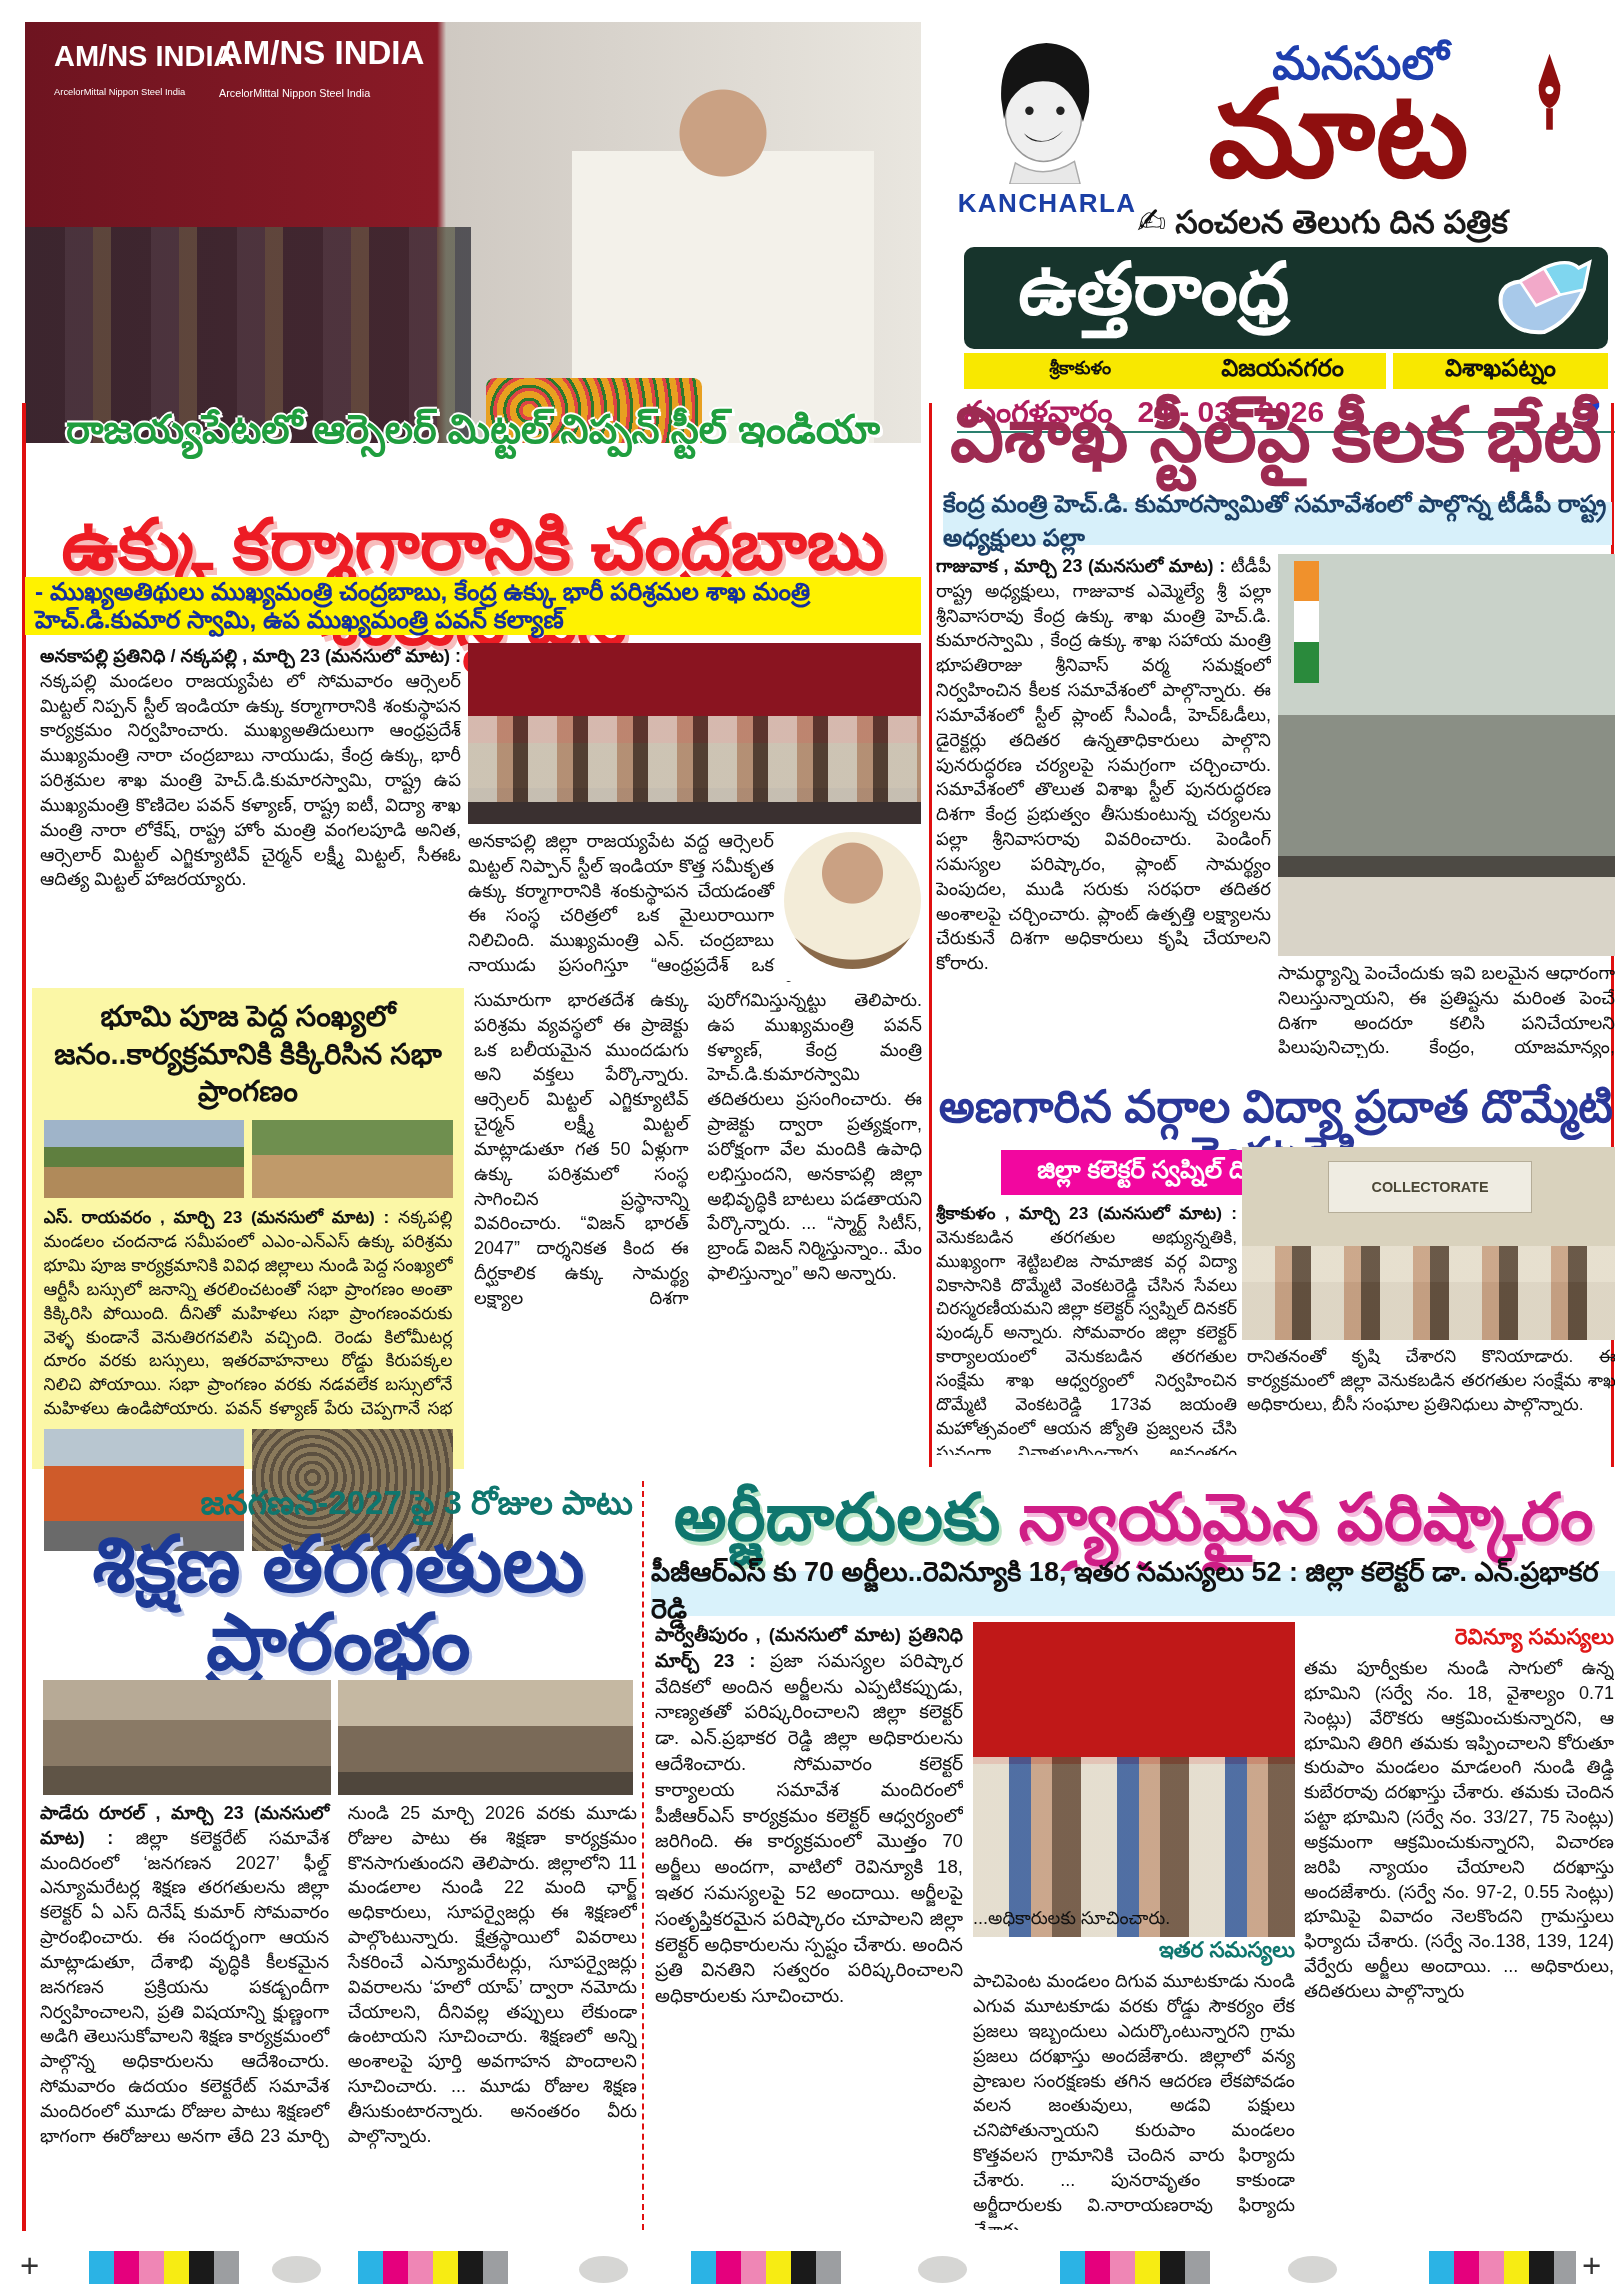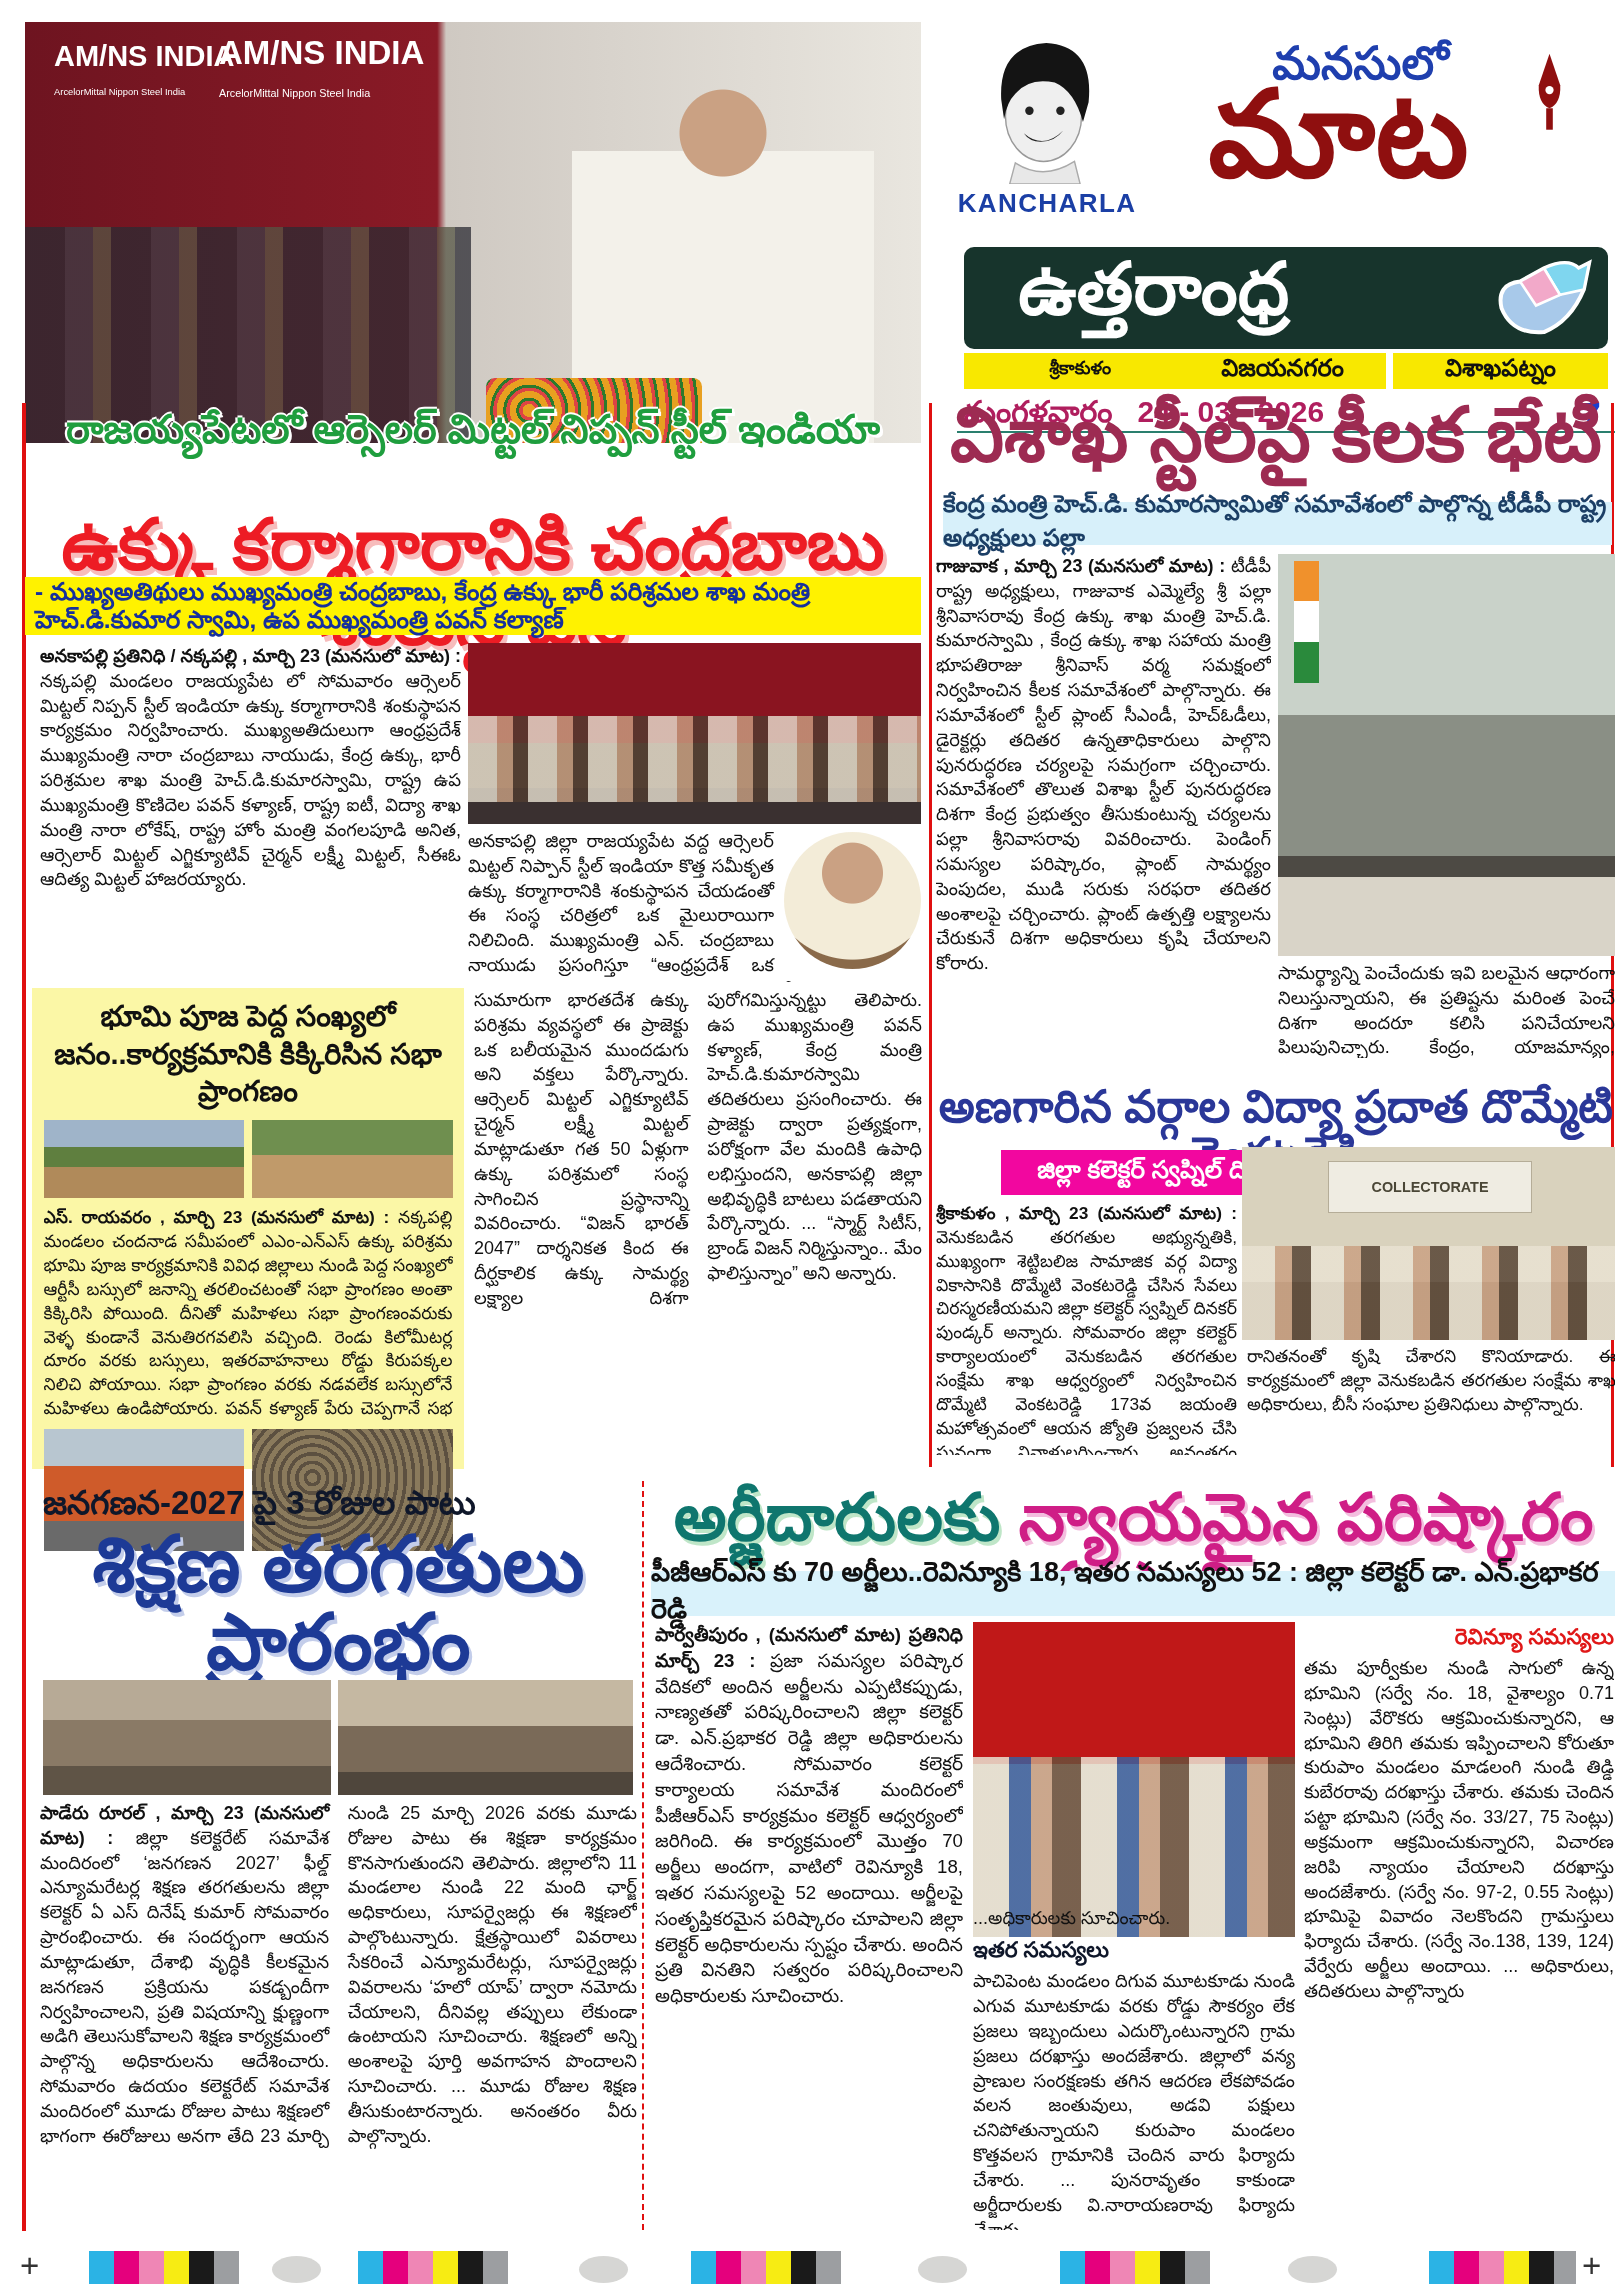--- a/index.html
+++ b/index.html
@@ -19,21 +19,21 @@
   .hl-census{color:#1d3a96;font-weight:700;text-shadow:2.9px 4.3px 0 #c3cdea;line-height:1.0;}
   .hl-green-part{color:#0f766e;font-weight:700;text-shadow:2.9px 4.3px 0 #bfe6c8;}
   .hl-mag-part{color:#cf1e86;font-weight:700;text-shadow:2.9px 4.3px 0 #f3bede;}
   .band-yellow{background:#fff200;color:#16309c;font-weight:700;display:flex;align-items:center;}
   .band-blue{background:#d7f0fa;color:#1c3f66;font-weight:700;display:flex;align-items:center;justify-content:center;}
   .band-peach{background:#fadcca;color:#7c2d12;font-weight:700;display:flex;align-items:center;justify-content:center;}
   .pinkbox{background:#f2079f;color:#fff;font-weight:700;display:flex;align-items:center;justify-content:center;}
   .redline{background:#e01010;}
   .dashline{border-left:2.9px dashed #e01010;}
   .subhdr-red{color:#e01818;font-weight:700;text-align:right;font-size:21.6px;}
-  .subhdr-mag{color:#0f172a;font-weight:700;text-align:left;font-size:21.6px;}
+  .subhdr-mag{color:#0f766e;font-weight:700;text-align:right;font-size:21.6px;}
   
   .kancharla{color:#1b3fa5;font-weight:700;letter-spacing:1.4px;}
   .title-small{color:#1f3fae;font-weight:700;}
   .title-big{color:#8f0f0f;font-weight:700;line-height:0.9;}
   .tagline{color:#1a1a1a;font-weight:700;}
   .regionband{background:#17342c;border-radius:10px;display:flex;align-items:center;}
   .region-txt{color:#fff;font-weight:700;}
   .district{background:#f8e800;color:#111;font-weight:700;display:flex;align-items:center;justify-content:center;}
   .daterow{color:#b01e5e;font-weight:700;}
   .pageno{color:#1a3fd0;font-weight:700;}
@@ -86,20 +86,24 @@
 
     <div class="abs title-small center" style="left:209px;top:14.4px;width:389px;font-size:46px;">మనసులో</div>
     <div class="abs title-big center" style="left:180px;top:58px;width:403px;font-size:121px;">మాట</div>
     <div class="abs" style="left:576px;top:10.8px;width:33px;height:122px;">
       <svg viewBox="0 0 40 95" width="33" height="122">
         <path d="M20 0 L33 38 Q34 60 20 66 Q6 60 7 38 Z" fill="#8f0f0f"></path>
         <circle cx="20" cy="44" r="5" fill="#fff"></circle>
         <rect x="16" y="66" width="8" height="26" fill="#8f0f0f"></rect>
       </svg>
     </div>
+    <div class="abs" style="left:180px;top:179px;width:479px;font-size:32px;">
+      <span style="font-size:35px;">✍</span>
+      <span class="tagline">సంచలన తెలుగు దిన పత్రిక</span>
+    </div>
 
     <div class="abs regionband" style="left:7.2px;top:225px;width:644px;height:102px;">
       <div class="region-txt" style="font-size:73px;margin-left:54px;">ఉత్తరాంధ్ర</div>
       <div class="abs" style="right:10px;top:8.6px;width:108px;height:85px;">
         <svg viewBox="0 0 80 64" width="108" height="85">
           <path d="M8 40 Q4 22 22 20 L40 10 Q58 2 66 10 L74 6 L70 26 Q60 50 40 58 Q16 60 8 40 Z" fill="#a8c9ea" stroke="#fff" stroke-width="3"></path>
           <path d="M40 10 Q58 2 66 10 L74 6 L70 26 L52 30 Z" fill="#7fd6ef" stroke="#fff" stroke-width="2"></path>
           <path d="M22 20 L40 10 L52 30 L34 38 Z" fill="#f2a9c9" stroke="#fff" stroke-width="2"></path>
         </svg>
       </div>

